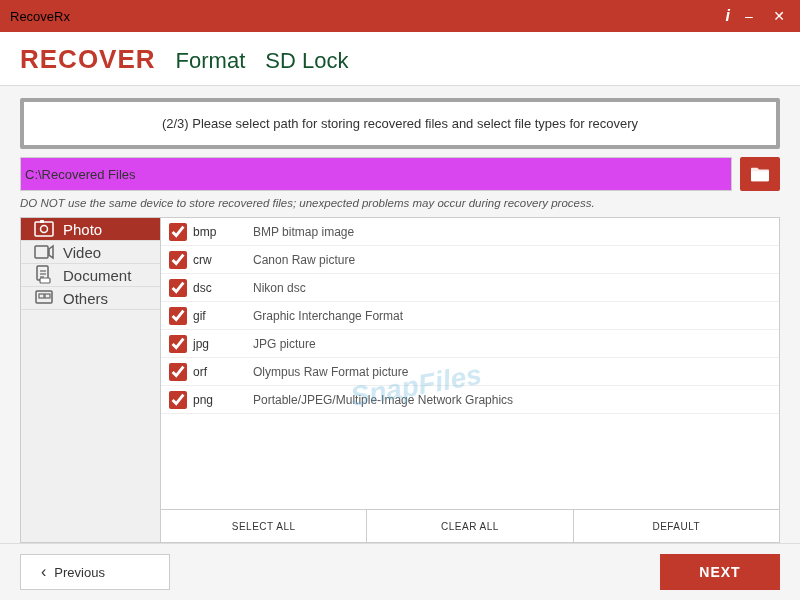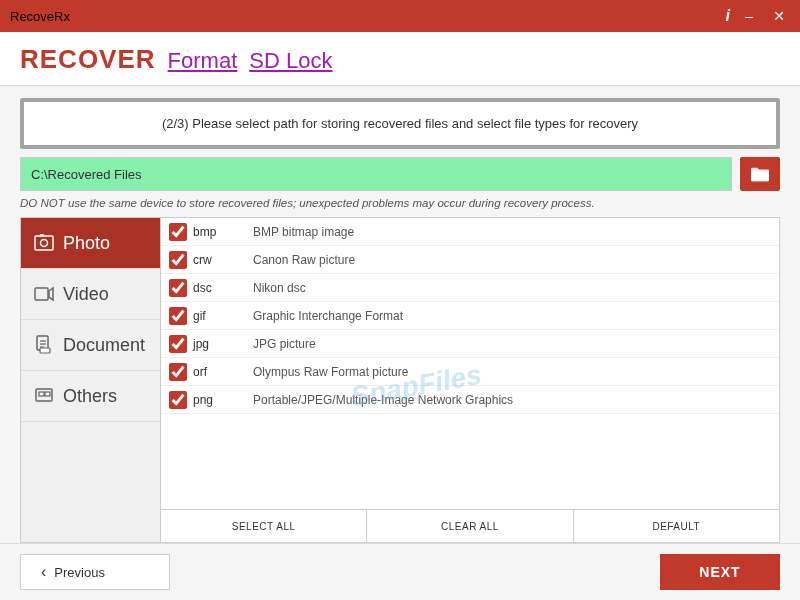--- a/index.html
+++ b/index.html
@@ -69,25 +69,24 @@
       align-items: baseline;
       gap: 6px;
     }
     .nav-title-recover {
       color: #c0392b;
       font-size: 26px;
       font-weight: 700;
       letter-spacing: 1px;
     }
     .nav-title-other {
-      color: #a21caf;
+      color: #14532d;
       font-size: 22px;
       font-weight: 400;
-      margin-left: 6px;
-      text-decoration: underline;
+      margin-left: 14px;
     }
 
     
     .step-box {
       background: white;
       margin: 12px 20px 8px;
       padding: 14px 20px;
       border: 4px solid #a3a3a3;
       border-radius: 2px;
       font-size: 13px;
@@ -99,24 +98,24 @@
     .path-row {
       display: flex;
       align-items: center;
       margin: 0 20px 6px;
       gap: 8px;
     }
     .path-input {
       flex: 1;
       height: 34px;
       border: 1px solid #ccc;
-      padding: 0 10px;
+      padding: 0 4px;
       font-size: 13px;
       color: #333;
-      background: #86efac;
+      background: #d946ef;
       outline: none;
     }
     .folder-btn {
       width: 40px;
       height: 34px;
       background: #c0392b;
       border: none;
       cursor: pointer;
       display: flex;
       align-items: center;
@@ -151,23 +150,23 @@
       width: 140px;
       background: #f0f0f0;
       border-right: 1px solid #ccc;
       display: flex;
       flex-direction: column;
     }
     .category-item {
       display: flex;
       align-items: center;
       gap: 8px;
-      padding: 14px 12px;
-      cursor: pointer;
-      font-size: 18px;
+      padding: 0 12px;
+      cursor: pointer;
+      font-size: 15px;
       color: #444;
       border-bottom: 1px solid #ddd;
     }
     .category-item.active {
       background: #a93226;
       color: white;
     }
     .cat-icon {
       width: 22px;
       height: 22px;

